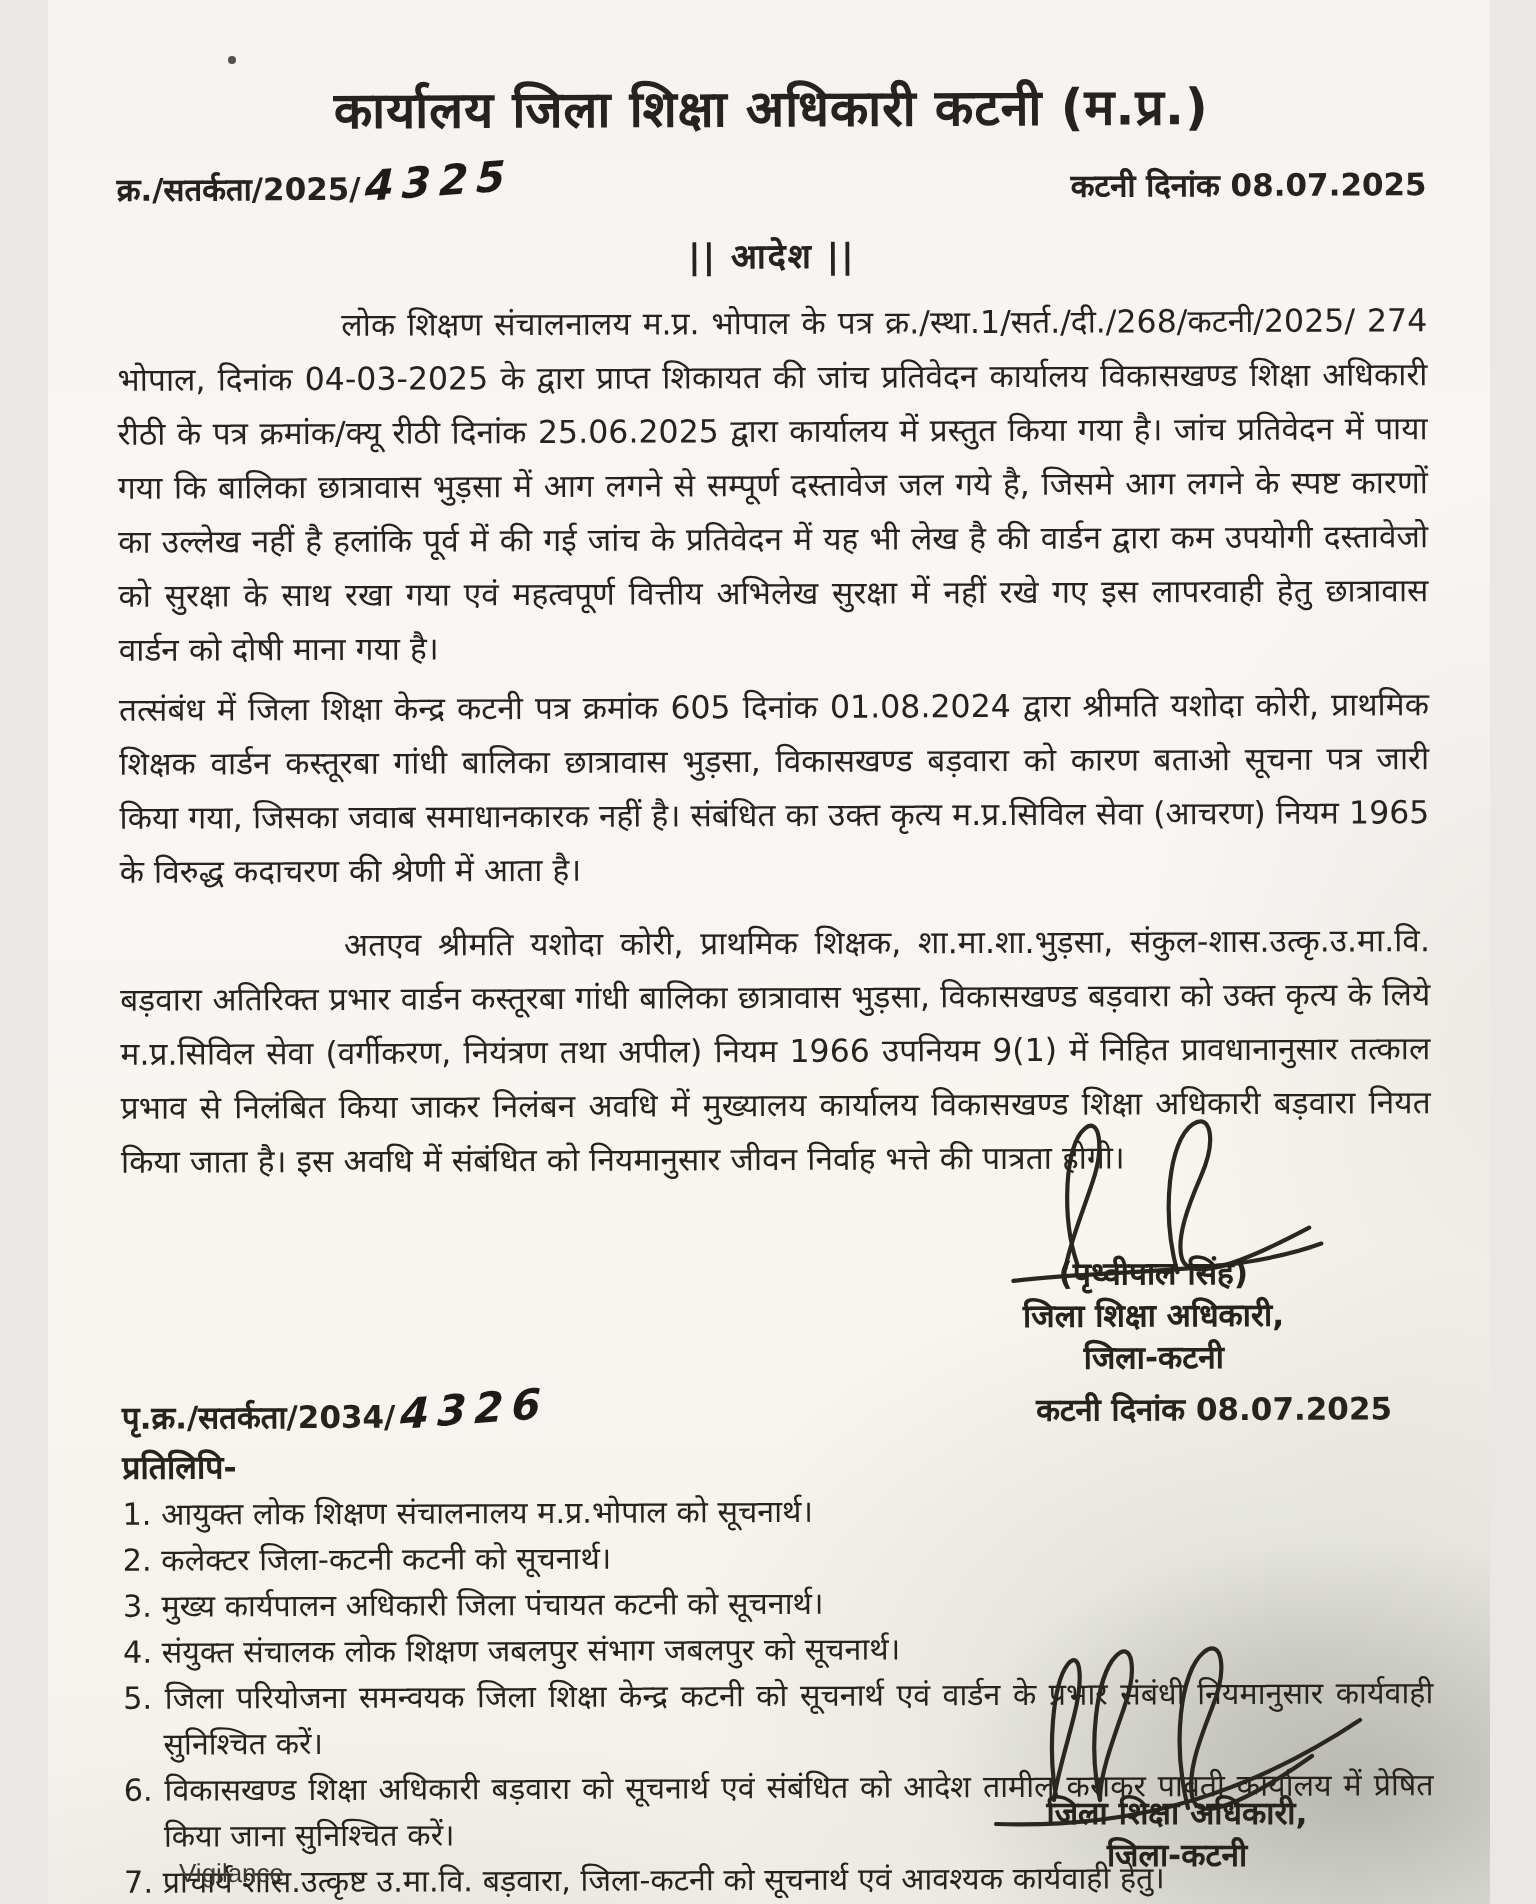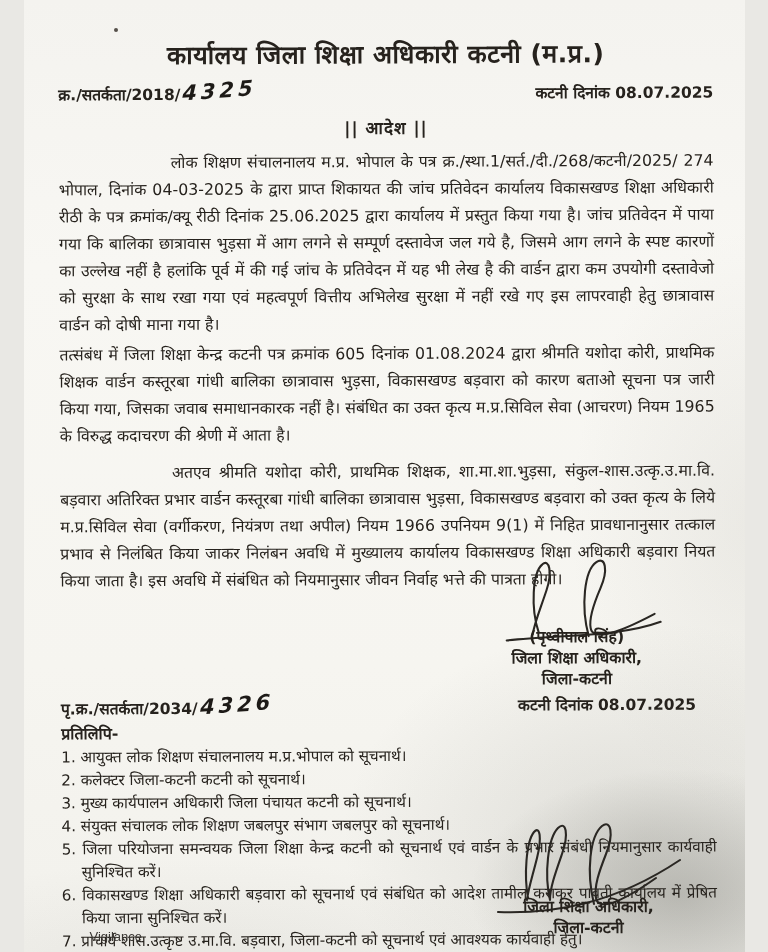--- a/index.html
+++ b/index.html
@@ -57,21 +57,21 @@
 </head>
 <body>
 
 <div class="page">
   <div class="content">
 
     <div class="title">कार्यालय जिला शिक्षा अधिकारी कटनी (म.प्र.)</div>
 
     <div class="ref-row">
       <div>
-        <span>क्र./सतर्कता/2018/</span><span class="hw">4325</span>
+        <span>क्र./सतर्कता/2025/</span><span class="hw">4325</span>
       </div>
       <div>कटनी दिनांक 08.07.2025</div>
     </div>
 
     <div class="order-heading">|| आदेश ||</div>
 
     <div class="para indent p1">लोक शिक्षण संचालनालय म.प्र. भोपाल के पत्र क्र./स्था.1/सर्त./दी./268/कटनी/2025/ 274 भोपाल, दिनांक 04-03-2025 के द्वारा प्राप्त शिकायत की जांच प्रतिवेदन कार्यालय विकासखण्ड शिक्षा अधिकारी रीठी के पत्र क्रमांक/क्यू रीठी दिनांक 25.06.2025 द्वारा कार्यालय में प्रस्तुत किया गया है। जांच प्रतिवेदन में पाया गया कि बालिका छात्रावास भुड़सा में आग लगने से सम्पूर्ण दस्तावेज जल गये है, जिसमे आग लगने के स्पष्ट कारणों का उल्लेख नहीं है हलांकि पूर्व में की गई जांच के प्रतिवेदन में यह भी लेख है की वार्डन द्वारा कम उपयोगी दस्तावेजो को सुरक्षा के साथ रखा गया एवं महत्वपूर्ण वित्तीय अभिलेख सुरक्षा में नहीं रखे गए इस लापरवाही हेतु छात्रावास वार्डन को दोषी माना गया है।</div>
     <div class="para p2">तत्संबंध में जिला शिक्षा केन्द्र कटनी पत्र क्रमांक 605 दिनांक 01.08.2024 द्वारा श्रीमति यशोदा कोरी, प्राथमिक शिक्षक वार्डन कस्तूरबा गांधी बालिका छात्रावास भुड़सा, विकासखण्ड बड़वारा को कारण बताओ सूचना पत्र जारी किया गया, जिसका जवाब समाधानकारक नहीं है। संबंधित का उक्त कृत्य म.प्र.सिविल सेवा (आचरण) नियम 1965 के विरुद्ध कदाचरण की श्रेणी में आता है।</div>
     <div class="para indent p3">अतएव श्रीमति यशोदा कोरी, प्राथमिक शिक्षक, शा.मा.शा.भुड़सा, संकुल-शास.उत्कृ.उ.मा.वि. बड़वारा अतिरिक्त प्रभार वार्डन कस्तूरबा गांधी बालिका छात्रावास भुड़सा, विकासखण्ड बड़वारा को उक्त कृत्य के लिये म.प्र.सिविल सेवा (वर्गीकरण, नियंत्रण तथा अपील) नियम 1966 उपनियम 9(1) में निहित प्रावधानानुसार तत्काल प्रभाव से निलंबित किया जाकर निलंबन अवधि में मुख्यालय कार्यालय विकासखण्ड शिक्षा अधिकारी बड़वारा नियत किया जाता है। इस अवधि में संबंधित को नियमानुसार जीवन निर्वाह भत्ते की पात्रता होगी।</div>
 

